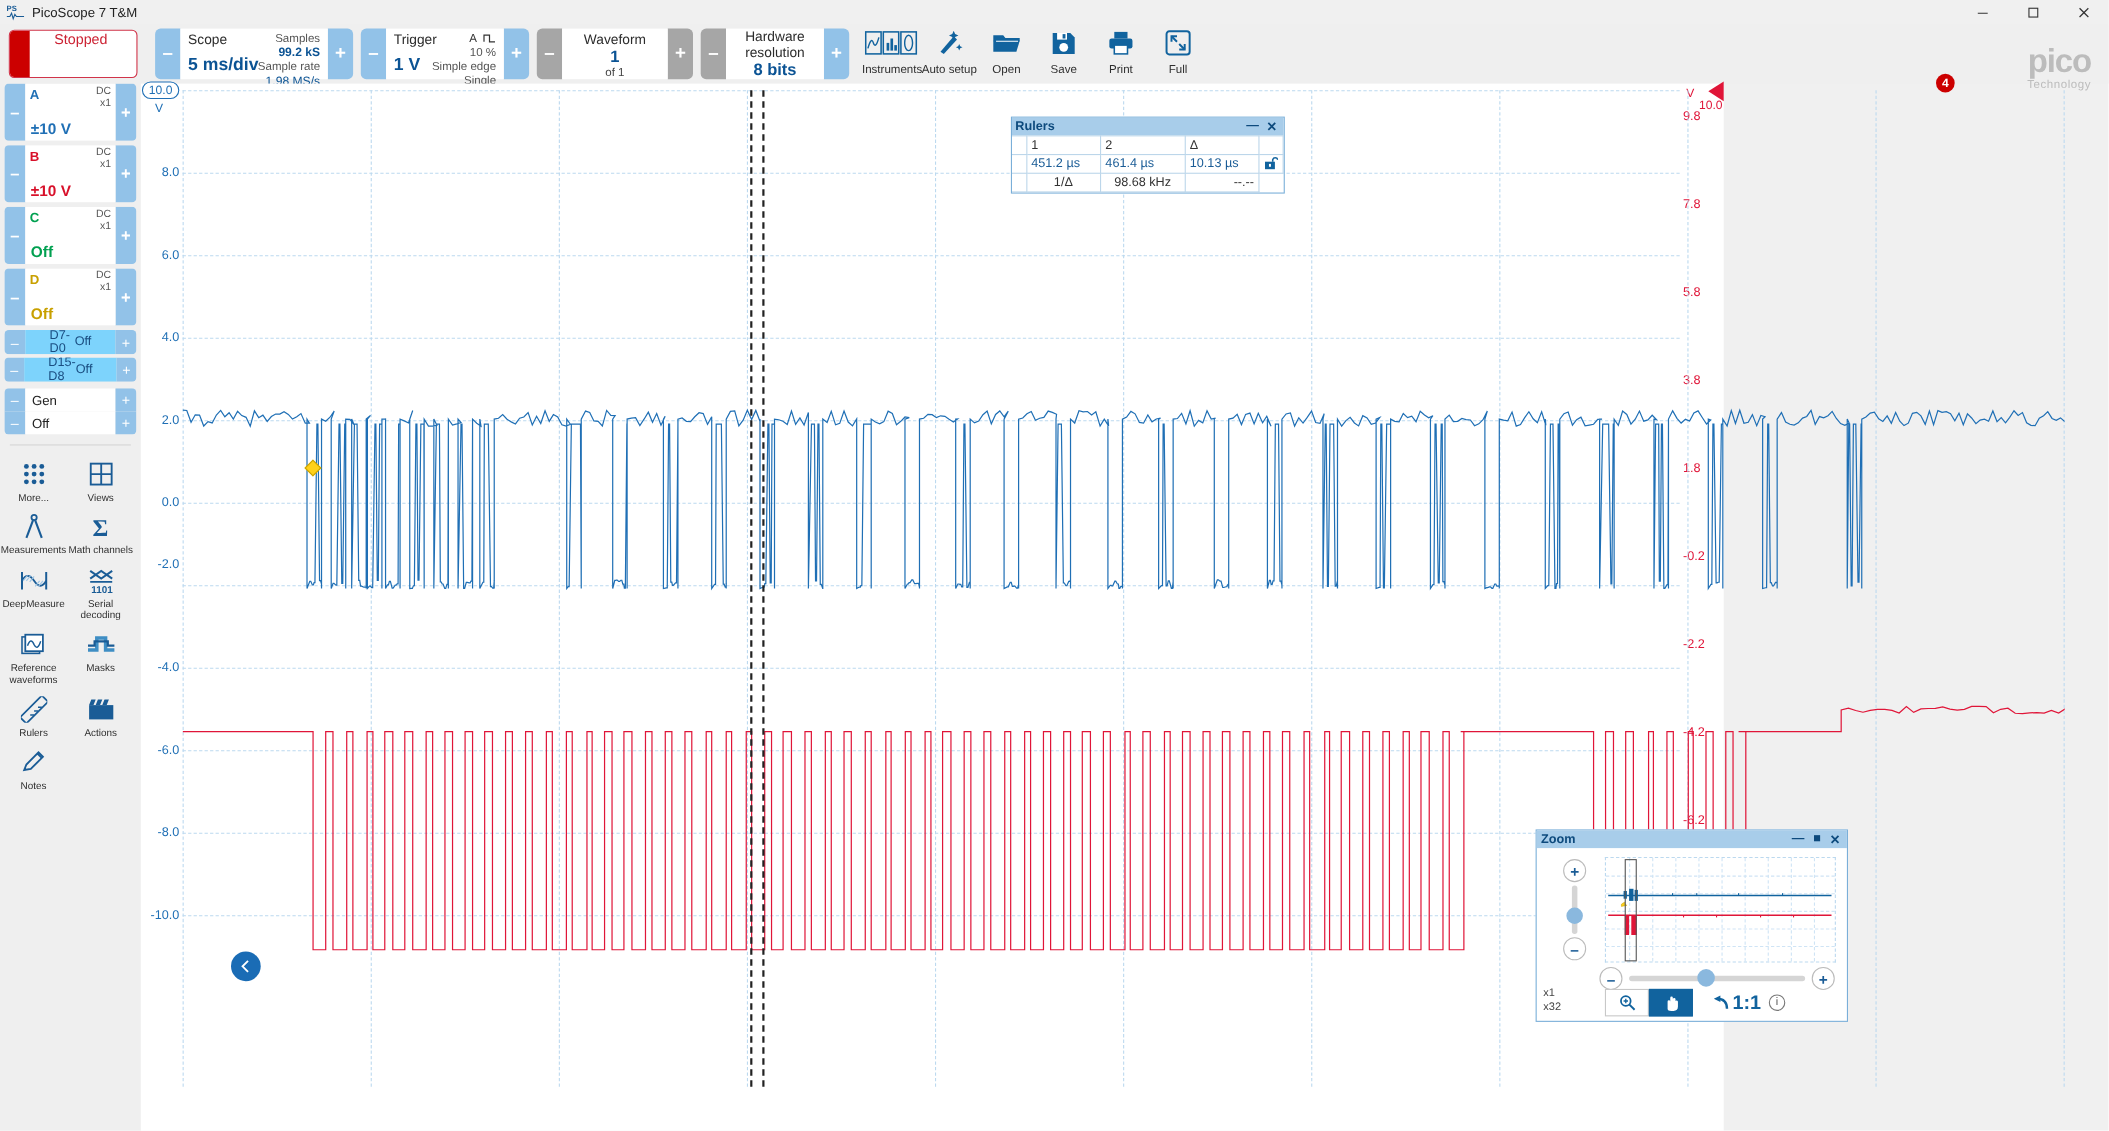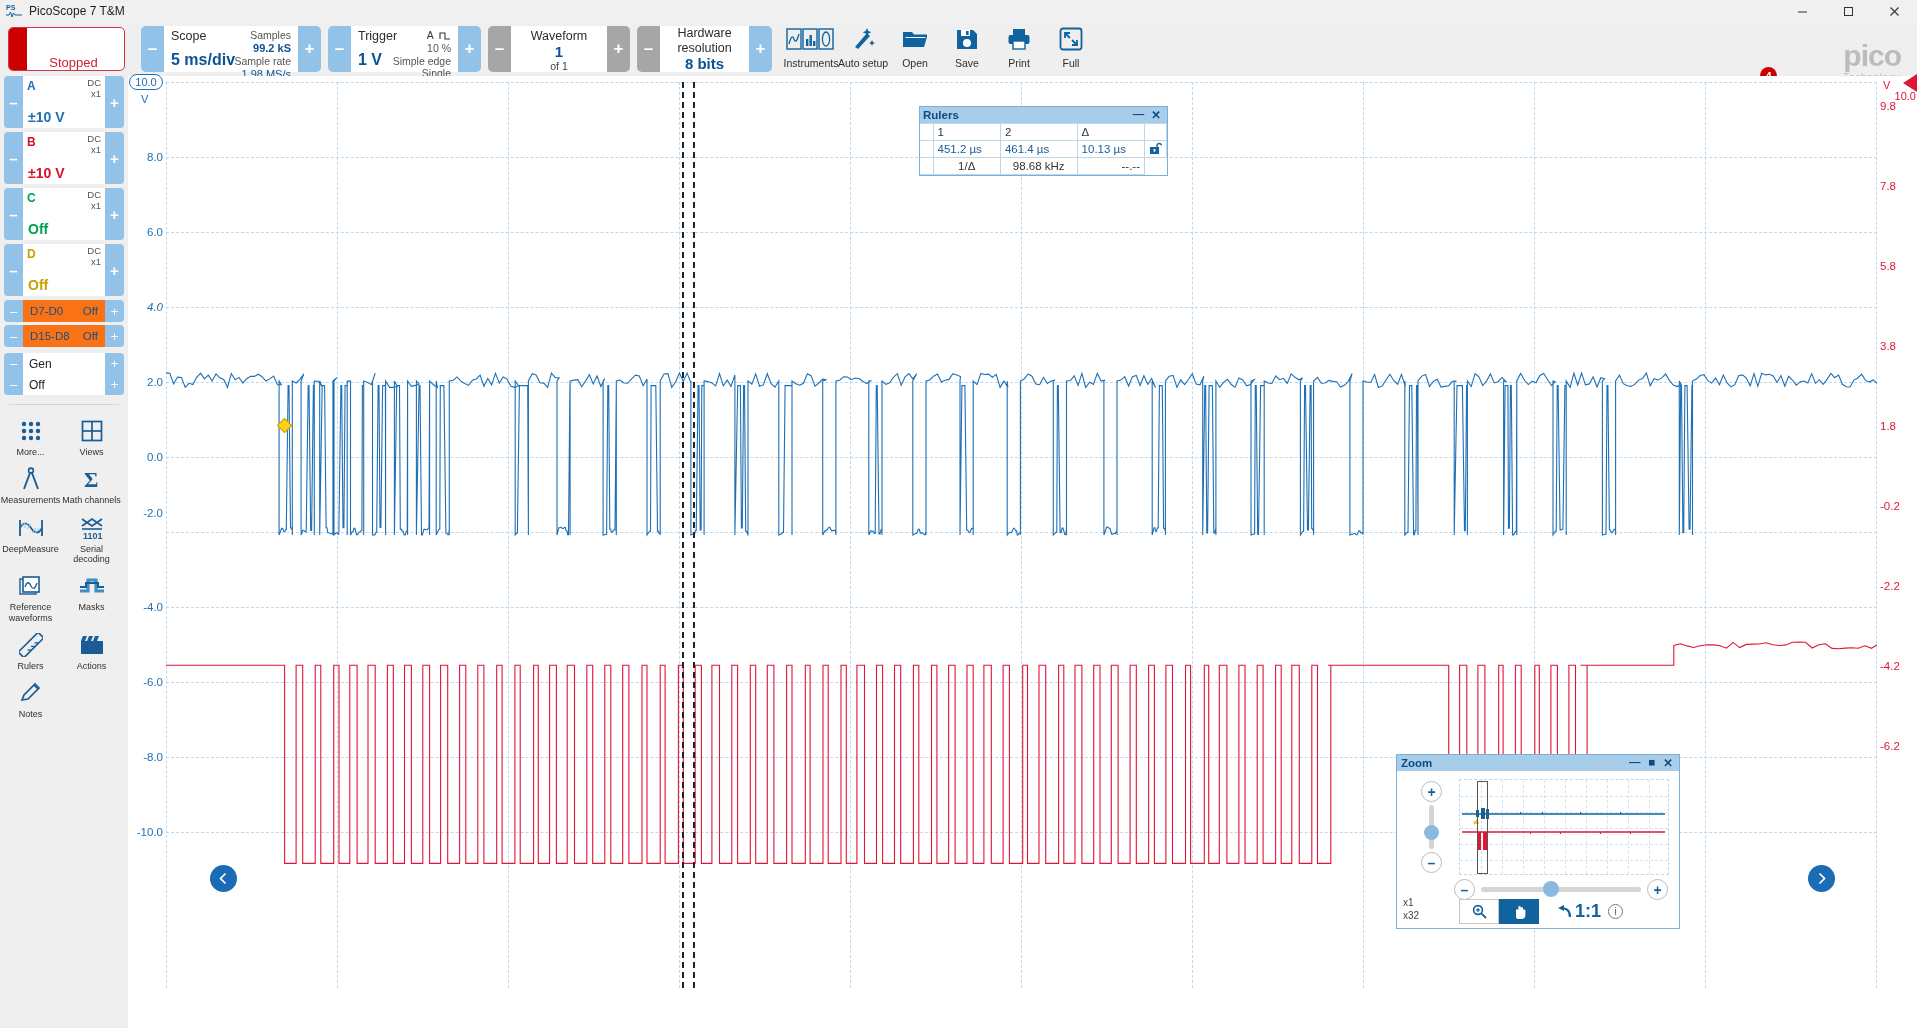--- a/index.html
+++ b/index.html
@@ -46,21 +46,21 @@
   .tile-r-val { font-size:11px; color:#0b5394; font-weight:bold; }
   .tile-center { text-align:center; }
   .tile-center .tile-top { font-size:12.5px; }
   .tile-center .tile-mid { font-size:15px; font-weight:bold; color:#0b5394; }
   .tile-center .tile-sub { font-size:10.5px; color:#444; }
 
   
   .stopped {
     width:117px; height:44px; border:1.6px solid #d1344a; border-radius:5px;
     background:#fff; position:relative; margin-right:16px; margin-left:3px;
-    display:flex; align-items:flex-end; justify-content:center; overflow:hidden;
+    display:flex; align-items:flex-start; justify-content:center; overflow:hidden;
   }
   .stopped .bar { position:absolute; left:0; top:0; width:18px; height:100%; background:#cc0000; }
   .stopped span { font-size:13px; color:#cc2233; margin-left:14px; }
 
   
   .tb-icons { display:flex; align-items:flex-start; height:54px; margin-left:6px; }
   .tbi { width:52px; display:flex; flex-direction:column; align-items:center; padding-top:4px; }
   .tbi .glyph { height:26px; display:flex; align-items:center; justify-content:center; color:#0b5394; }
   .tbi .lbl { font-size:10.5px; color:#2f2f2f; margin-top:5px; white-space:nowrap; }
 
@@ -90,41 +90,41 @@
   .chan .cx { font-size:9.5px; color:#555; }
   .chA { color:#1f6fb5; } .chB { color:#d8102a; } .chC { color:#00a050; } .chD { color:#c8a000; }
 
   .drow {
     display:flex; height:22px; margin:0 4px 3px 4px; border-radius:4px; overflow:hidden; align-items:stretch;
   }
   .drow .minus, .drow .plus {
     width:19px; background:#92c2e8; color:#fff; display:flex; align-items:center;
     justify-content:center; font-size:13px;
   }
-  .drow .dbody { flex:1; background:#f97316; display:flex; align-items:center;
-                 justify-content:space-between; padding:0 7px; }
+  .drow .dbody { flex:1; background:#7dd3fc; display:flex; align-items:center;
+                 justify-content:space-between; padding:0 22px; }
   .drow .dlbl { font-size:11.5px; color:#1a4e82; }
   .drow .dval { font-size:11.5px; color:#1a4e82; }
 
   .genbox { margin:6px 4px 0 4px; border-radius:4px; overflow:hidden; }
   .genrow { display:flex; height:21px; }
   .genrow .minus,.genrow .plus { width:19px; background:#92c2e8; color:#fff;
       display:flex;align-items:center;justify-content:center;font-size:13px; }
   .genrow .gbody { flex:1; background:#fff; display:flex; align-items:center; padding:0 6px;
       font-size:12px; color:#222; }
 
   .sb-sep { margin:9px 9px 7px 9px; border-top:1px solid #d5d5d5; }
   .sb-grid { display:flex; flex-wrap:wrap; }
   .sb-item { width:61px; display:flex; flex-direction:column; align-items:center;
              padding:6px 0 3px 0; }
   .sb-item .sg { height:26px; display:flex; align-items:center; justify-content:center; color:#1a5c96; }
   .sb-item .sl { font-size:9px; color:#2f2f2f; text-align:center; line-height:1.15; margin-top:3px; }
 
   
-  .plotwrap { position:absolute; left:128px; top:76px; width:1789px; height:952px; background:#fff; }
+  .plotwrap { position:absolute; left:128px; top:76px; width:1439px; height:952px; background:#fff; }
   .yaxis-l { position:absolute; left:0; top:0; width:38px; height:912px; }
   .yaxis-r { position:absolute; right:0; top:0; width:40px; height:912px; }
   .ytick { position:absolute; right:3px; font-size:11.5px; transform:translateY(-50%); }
   .ytick-l { color:#1f6fb5; }
   .ytick-r { position:absolute; left:3px; font-size:11.5px; color:#e01538; transform:translateY(-50%); }
   .yunit-l { position:absolute; left:13px; top:17px; font-size:11px; color:#1f6fb5; }
   .yunit-r { position:absolute; left:6px; top:3px; font-size:11px; color:#e01538; }
   .vbadge {
     position:absolute; left:1px; top:-2px; width:34px; height:16px;
     border:1.3px solid #1f6fb5; border-radius:8px; background:#fff;
@@ -615,21 +615,21 @@
     </div>
   </div>
 
   <div class="plotwrap">
 
     <div class="yaxis-l">
       <div class="vbadge">10.0</div>
       <div class="yunit-l">V</div>
       <div class="ytick ytick-l" style="top:81px;">8.0</div>
       <div class="ytick ytick-l" style="top:156px;">6.0</div>
-      <div class="ytick ytick-l" style="top:231px;font-style:italic;">4.0</div>
+      <div class="ytick ytick-l" style="top:231px;">4.0</div>
       <div class="ytick ytick-l" style="top:306px;">2.0</div>
       <div class="ytick ytick-l" style="top:381px;">0.0</div>
       <div class="ytick ytick-l" style="top:437px;">-2.0</div>
       <div class="ytick ytick-l" style="top:531px;">-4.0</div>
       <div class="ytick ytick-l" style="top:606px;">-6.0</div>
       <div class="ytick ytick-l" style="top:681px;">-8.0</div>
       <div class="ytick ytick-l" style="top:756px;">-10.0</div>
     </div>
 
     <div class="yaxis-r">

